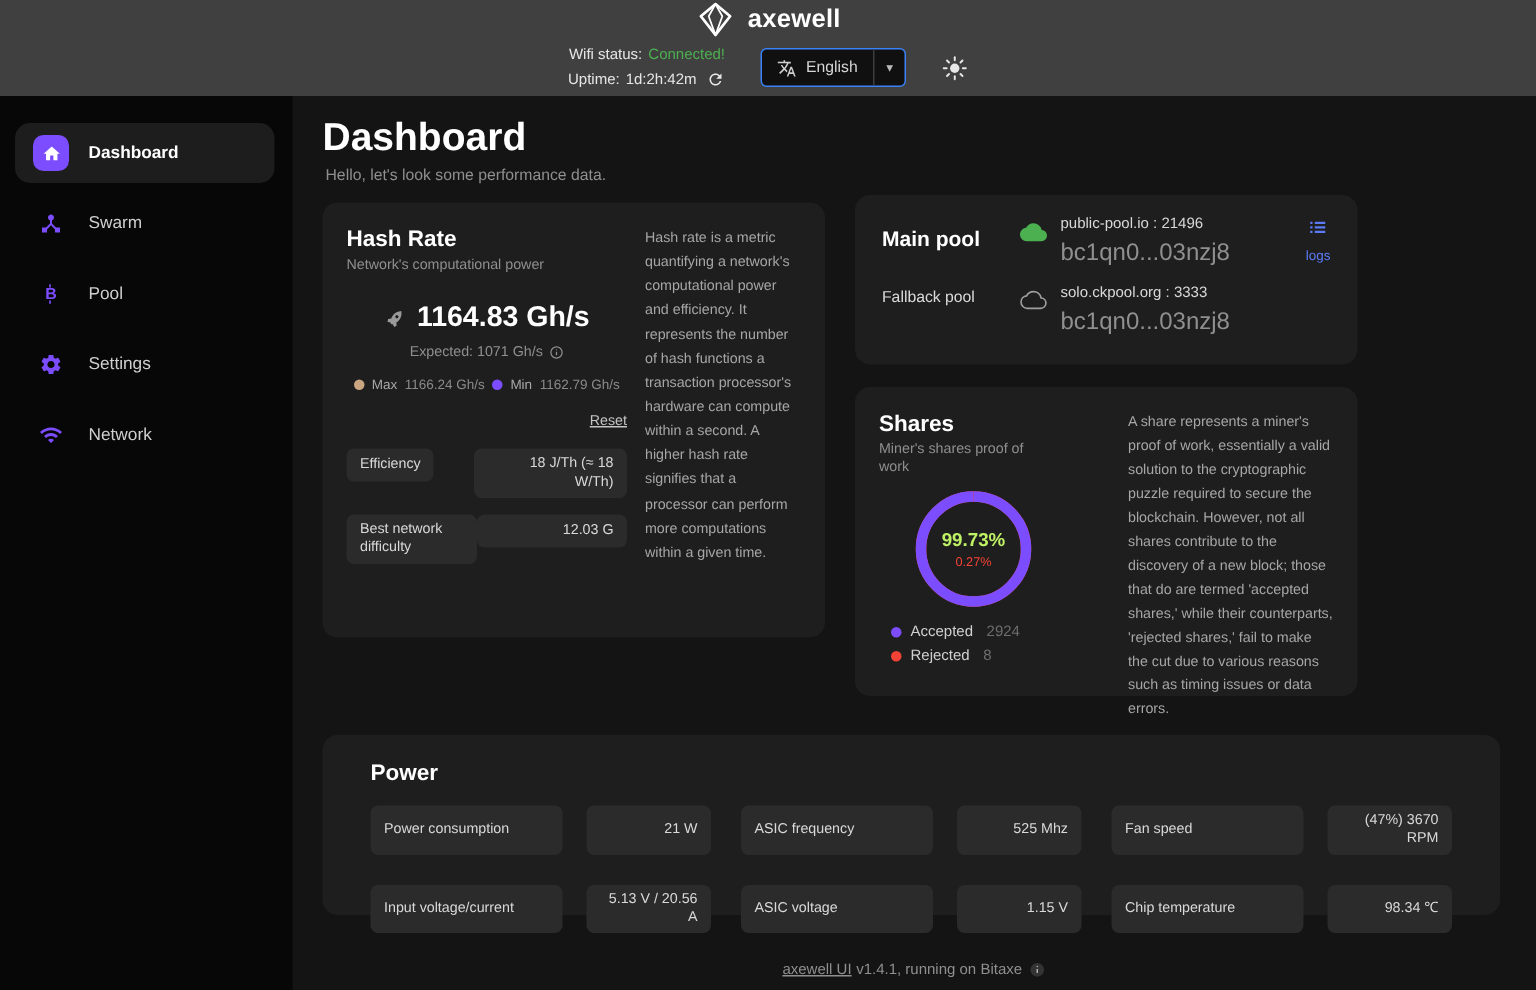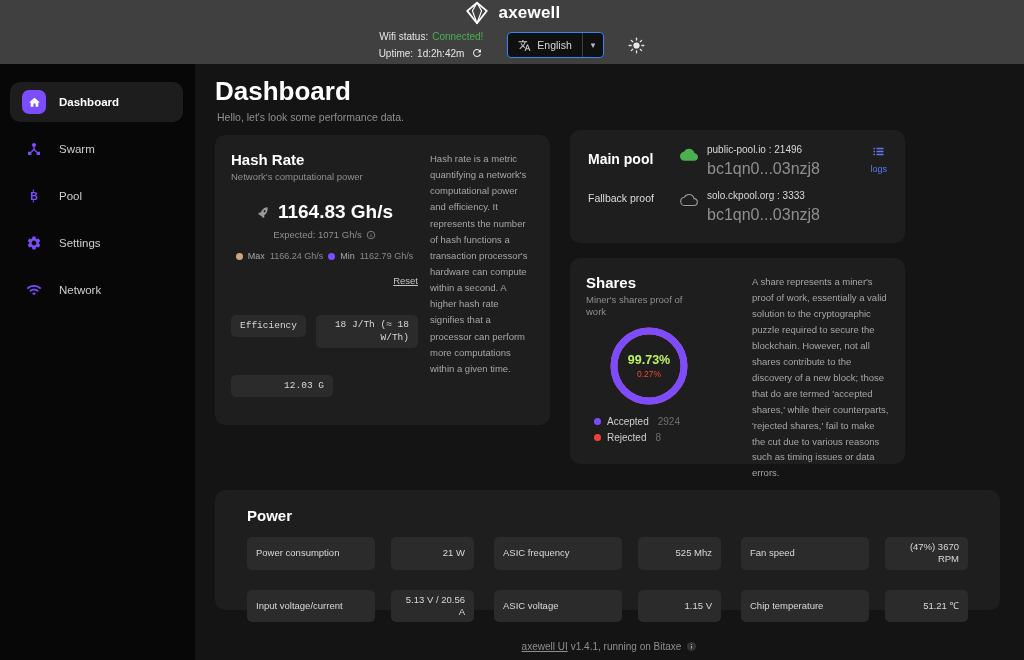--- a/index.html
+++ b/index.html
@@ -64,21 +64,21 @@
   .info-ic { display:inline-flex; cursor:pointer; }
   .info-ic svg { width:10px; height:10px; }
   .minmax-row { display:flex; justify-content:center; align-items:center; gap:5px; margin-top:11px; font-size:9px; color:#a8a8a8; }
   .dim { color:#8a8a8a; }
   .dot { width:7px; height:7px; border-radius:50%; display:inline-block; }
   .dot-max { background:#c9a582; }
   .dot-min { background:#7c4dff; }
   .dot-red { background:#f44336; }
   .reset-row { text-align:right; margin-top:9px; }
   .reset-link { font-size:9.5px; color:#c4c4c4; text-decoration:underline; }
-  .hash-chip-row { display:flex; justify-content:space-between; align-items:flex-start; margin-top:27px;font-family:Liberation Mono, monospace; }
+  .hash-chip-row { display:flex; justify-content:space-between; align-items:flex-start; margin-top:11px; }
 
   
   .pool-card { left:375px; top:66px; width:335px; height:113px; padding:14px 18px; }
   .pool-row { display:flex; align-items:flex-start; }
   .pool-row.fb { margin-top:12px; }
   .pool-label-main { width:92px; font-size:14px; font-weight:bold; padding-top:7px; }
   .pool-label-fb { width:92px; font-size:10.5px; color:#dcdcdc; padding-top:2px; }
   .pool-info { display:flex; gap:9px; }
   .pool-info svg { width:18px; height:18px; margin-top:1px; }
   .pool-host { font-size:10px; color:#d8d8d8; }
@@ -251,20 +251,21 @@
         <span class="dim">1162.79 Gh/s</span>
       </div>
       <div class="reset-row">
         <a class="reset-link">Reset</a>
       </div>
       <div class="hash-chip-row">
         <span class="chip">Efficiency</span>
         <span class="chip chip-val w100">18 J/Th (≈ 18 W/Th)</span>
       </div>
       <div class="hash-chip-row">
+        <span class="chip w84">Best network difficulty</span>
         <span class="chip chip-val w100">12.03 G</span>
       </div>
     </div>
     <div class="hash-desc">Hash rate is a metric quantifying a network's computational power and efficiency. It represents the number of hash functions a transaction processor's hardware can compute within a second. A higher hash rate signifies that a processor can perform more computations within a given time.</div>
   </section>
 
   <section class="card pool-card">
     <div class="pool-row">
       <div class="pool-label-main">Main pool</div>
       <div class="pool-info">
@@ -277,21 +278,21 @@
         </div>
       </div>
       <div class="logs-block">
         <svg viewBox="0 0 24 24" fill="#5b7af5">
             <path d="M4 6h2.4v2.4H4zM4 10.8h2.4v2.4H4zM4 15.6h2.4V18H4zM8.8 6H20v2.4H8.8zM8.8 10.8H20v2.4H8.8zM8.8 15.6H20V18H8.8z"></path>
           </svg>
         <div class="logs-text">logs</div>
       </div>
     </div>
     <div class="pool-row fb">
-      <div class="pool-label-fb">Fallback proof</div>
+      <div class="pool-label-fb">Fallback pool</div>
       <div class="pool-info">
         <svg viewBox="-1 1 26 22" fill="none" stroke="#9e9e9e" stroke-width="1.6">
             <path d="M19.35 10.04C18.67 6.59 15.64 4 12 4 9.11 4 6.6 5.64 5.35 8.04 2.34 8.36 0 10.91 0 14c0 3.31 2.69 6 6 6h13c2.76 0 5-2.24 5-5 0-2.64-2.05-4.78-4.65-4.96z"></path>
           </svg>
         <div class="pool-lines">
           <div class="pool-host">solo.ckpool.org : 3333</div>
           <div class="pool-wallet">bc1qn0...03nzj8</div>
         </div>
       </div>
     </div>
@@ -345,21 +346,21 @@
       <div class="power-cell">
         <span class="chip p-label">Input voltage/current</span>
         <span class="chip chip-val p-value">5.13 V / 20.56 A</span>
       </div>
       <div class="power-cell">
         <span class="chip p-label">ASIC voltage</span>
         <span class="chip chip-val p-value">1.15 V</span>
       </div>
       <div class="power-cell">
         <span class="chip p-label">Chip temperature</span>
-        <span class="chip chip-val p-value">51.21 ℃</span>
+        <span class="chip chip-val p-value">98.34 ℃</span>
       </div>
     </div>
   </section>
 
   <div class="footer">
     <a class="footer-link">axewell UI</a>
       <span> v1.4.1, running on Bitaxe</span>
     <span class="footer-info">
       <svg viewBox="0 0 24 24">
           <circle cx="12" cy="12" r="10" fill="#333"></circle>

